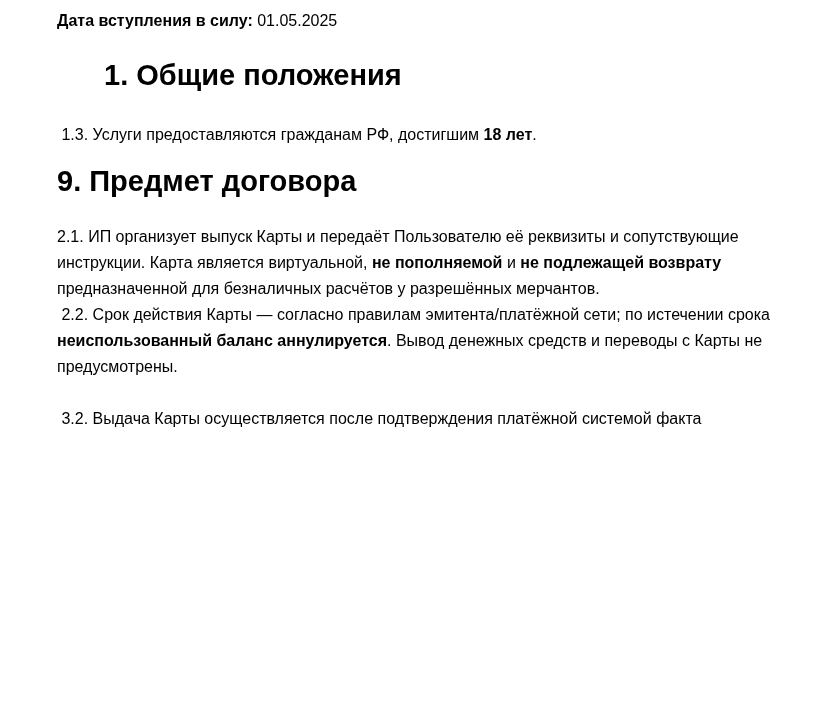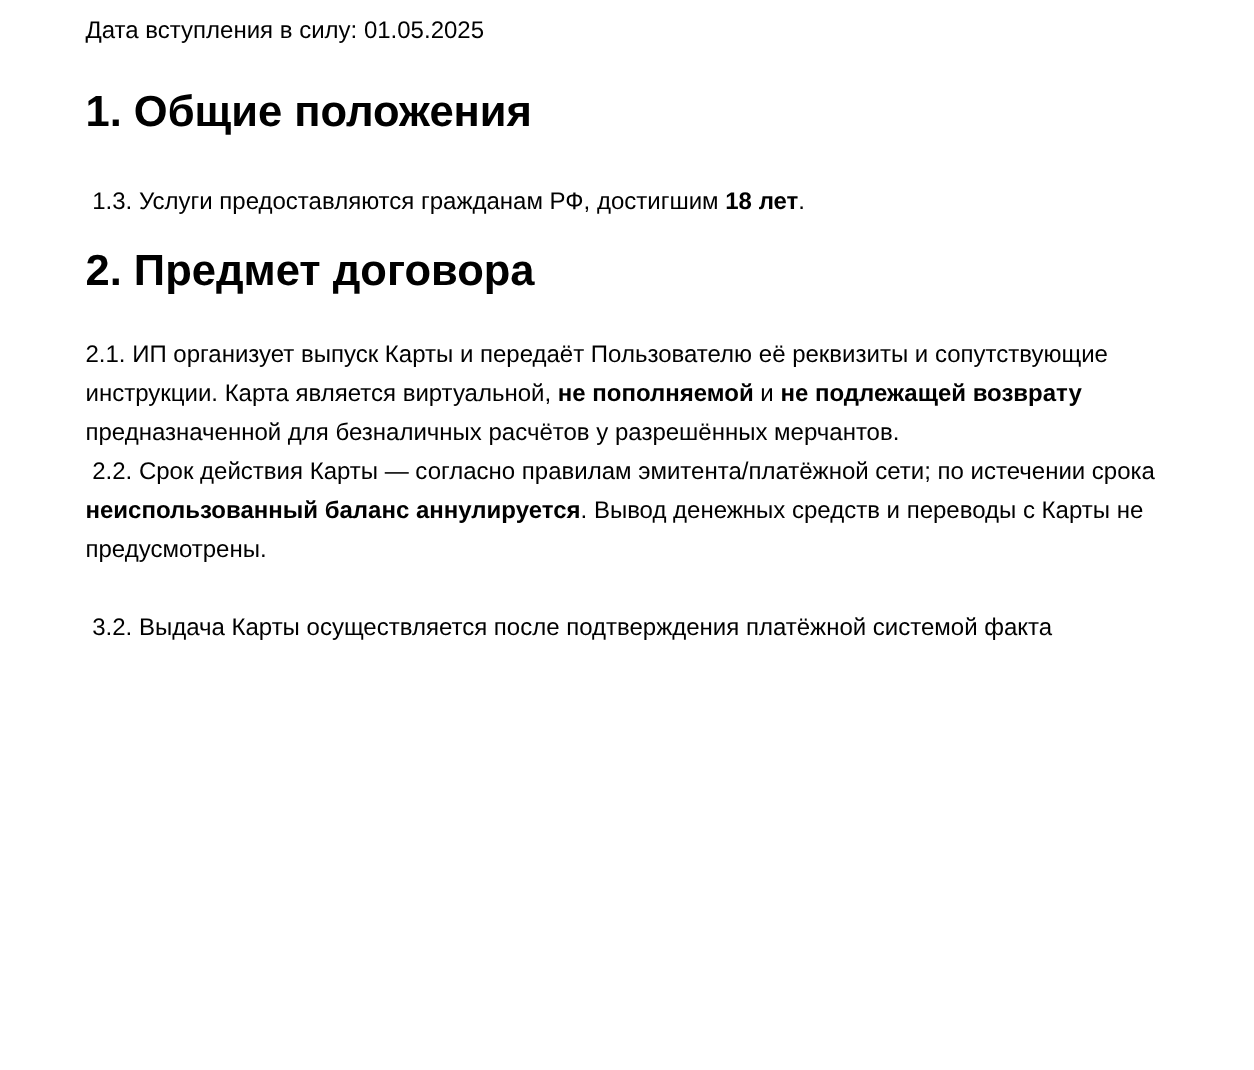--- a/index.html
+++ b/index.html
@@ -17,29 +17,29 @@
     background: #ffffff;
     color: #000000;
     font-family: "Liberation Sans", "DejaVu Sans", sans-serif;
   }
   .date-line {
     margin: 0;
     font-size: 16px;
     line-height: 26px;
     white-space: pre-wrap;
   }
-  .date-line b { font-weight: 400; }
+  .date-line b { font-weight: 700; }
   .sec-h {
     margin: 16px 0 0 0;
     font-size: 29px;
     line-height: 34px;
     font-weight: 700;
     letter-spacing: 0;
   }
-  .sec-h.first { margin-top: 24px; }
+  .sec-h.first { margin-top: 24px; margin-left: 47px; }
   .clauses {
     margin: 26px 0 0 0;
     font-size: 16px;
     line-height: 26px;
   }
   .clauses.first { margin-top: 30px; }
   .clause {
     margin: 0;
     white-space: pre-wrap;
   }
@@ -53,21 +53,21 @@
   <p class="date-line"><b>Дата вступления в силу:</b><span> 01.05.2025</span></p>
 
   <section>
     <h2 class="sec-h first">1. Общие положения</h2>
     <div class="clauses first">
       <p class="clause"><span> 1.3. Услуги предоставляются гражданам РФ, достигшим </span><b>18 лет</b><span>.</span></p>
     </div>
   </section>
 
   <section>
-    <h2 class="sec-h">2. Предмет договора</h2>
+    <h2 class="sec-h">9. Предмет договора</h2>
     <div class="clauses">
       <p class="clause"><span>2.1. ИП организует выпуск Карты и передаёт Пользователю её реквизиты и сопутствующие инструкции. Карта является виртуальной, </span><b>не пополняемой</b><span> и </span><b>не подлежащей возврату</b><span> предназначенной для безналичных расчётов у разрешённых мерчантов.</span></p>
       <p class="clause"><span> 2.2. Срок действия Карты — согласно правилам эмитента/платёжной сети; по истечении срока </span><b>неиспользованный баланс аннулируется</b><span>. Вывод денежных средств и переводы с Карты не предусмотрены.</span></p>
     </div>
   </section>
 
   <section>
     <div class="clauses">
       <p class="clause"><span> 3.2. Выдача Карты осуществляется после подтверждения платёжной системой факта</span></p>
     </div>

